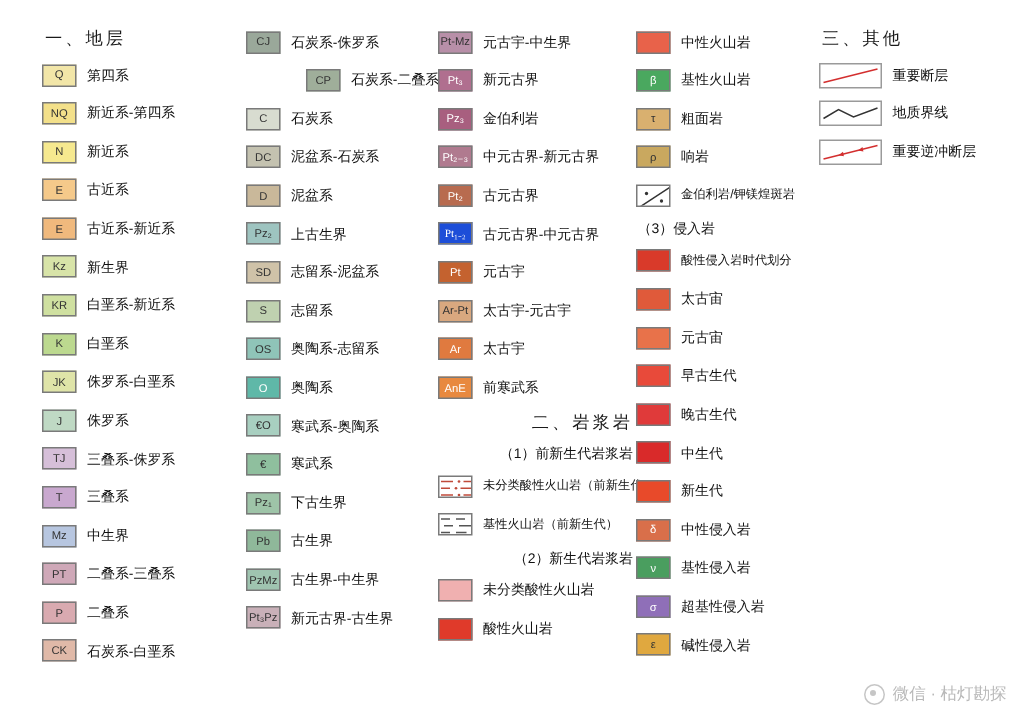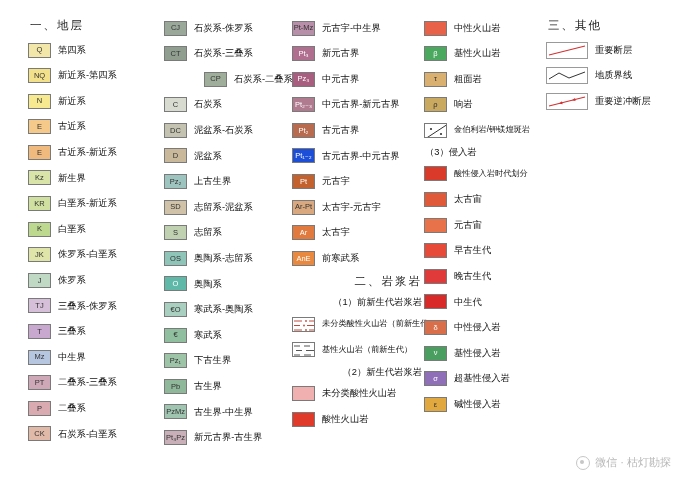--- a/index.html
+++ b/index.html
@@ -172,24 +172,20 @@
         <div class="lab">石炭系-白垩系</div>
       </div>
   </div>
 
   <div class="col" id="col2">
     <div class="row">
         <div class="sw" style="background: rgb(154, 168, 154); color: rgb(51, 51, 51);">CJ</div>
         <div class="lab">石炭系-侏罗系</div>
       </div>
     <div class="row">
-        <div class="sw" style="background: rgb(143, 158, 143); color: rgb(51, 51, 51);">CT</div>
-        <div class="lab">石炭系-三叠系</div>
-      </div>
-    <div class="row">
         <div class="sw" style="background: rgb(159, 174, 154); color: rgb(51, 51, 51); margin-left: 40px;">CP</div>
         <div class="lab">石炭系-二叠系</div>
       </div>
     <div class="row">
         <div class="sw" style="background: rgb(216, 220, 208); color: rgb(51, 51, 51);">C</div>
         <div class="lab">石炭系</div>
       </div>
     <div class="row">
         <div class="sw" style="background: rgb(196, 194, 176); color: rgb(51, 51, 51);">DC</div>
         <div class="lab">泥盆系-石炭系</div>
@@ -248,32 +244,32 @@
     <div class="row">
         <div class="sw" style="background: rgb(184, 143, 168); color: rgb(51, 51, 51);">Pt-Mz</div>
         <div class="lab">元古宇-中生界</div>
       </div>
     <div class="row">
         <div class="sw lbl-w" style="background: rgb(176, 111, 143); color: rgb(255, 255, 255);">Pt₃</div>
         <div class="lab">新元古界</div>
       </div>
     <div class="row">
         <div class="sw lbl-w" style="background: rgb(168, 95, 127); color: rgb(255, 255, 255);">Pz₃</div>
-        <div class="lab">中元古界</div>
+        <div class="lab">金伯利岩</div>
       </div>
     <div class="row">
         <div class="sw lbl-w" style="background: rgb(176, 122, 143); color: rgb(255, 255, 255);">Pt₂₋₃</div>
         <div class="lab">中元古界-新元古界</div>
       </div>
     <div class="row">
         <div class="sw lbl-w" style="background: rgb(184, 107, 79); color: rgb(255, 255, 255);">Pt₂</div>
         <div class="lab">古元古界</div>
       </div>
     <div class="row">
-        <div class="sw lbl-w" style="background: #1d4ed8; color: rgb(255, 255, 255);">Pt₁₋₂</div>
+        <div class="sw lbl-w" style="background: #1d4ed8; color: rgb(255, 255, 255); font-family: Liberation Serif, serif;">Pt₁₋₂</div>
         <div class="lab">古元古界-中元古界</div>
       </div>
     <div class="row">
         <div class="sw lbl-w" style="background: rgb(196, 98, 47); color: rgb(255, 255, 255);">Pt</div>
         <div class="lab">元古宇</div>
       </div>
     <div class="row">
         <div class="sw" style="background: rgb(217, 168, 127); color: rgb(51, 51, 51);">Ar-Pt</div>
         <div class="lab">太古宇-元古宇</div>
       </div>
@@ -380,20 +376,24 @@
       </div>
     <div class="row">
         <div class="sw lbl-w" style="background: rgb(224, 58, 58); color: rgb(255, 255, 255);"></div>
         <div class="lab">晚古生代</div>
       </div>
     <div class="row">
         <div class="sw lbl-w" style="background: rgb(217, 42, 42); color: rgb(255, 255, 255);"></div>
         <div class="lab">中生代</div>
       </div>
     <div class="row">
+        <div class="sw lbl-w" style="background: rgb(232, 74, 42); color: rgb(255, 255, 255);"></div>
+        <div class="lab">新生代</div>
+      </div>
+    <div class="row">
         <div class="sw lbl-w" style="background: rgb(217, 111, 74); color: rgb(255, 255, 255);">δ</div>
         <div class="lab">中性侵入岩</div>
       </div>
     <div class="row">
         <div class="sw lbl-w" style="background: rgb(74, 158, 95); color: rgb(255, 255, 255);">ν</div>
         <div class="lab">基性侵入岩</div>
       </div>
     <div class="row">
         <div class="sw lbl-w" style="background: rgb(143, 111, 184); color: rgb(255, 255, 255);">σ</div>
         <div class="lab">超基性侵入岩</div>

